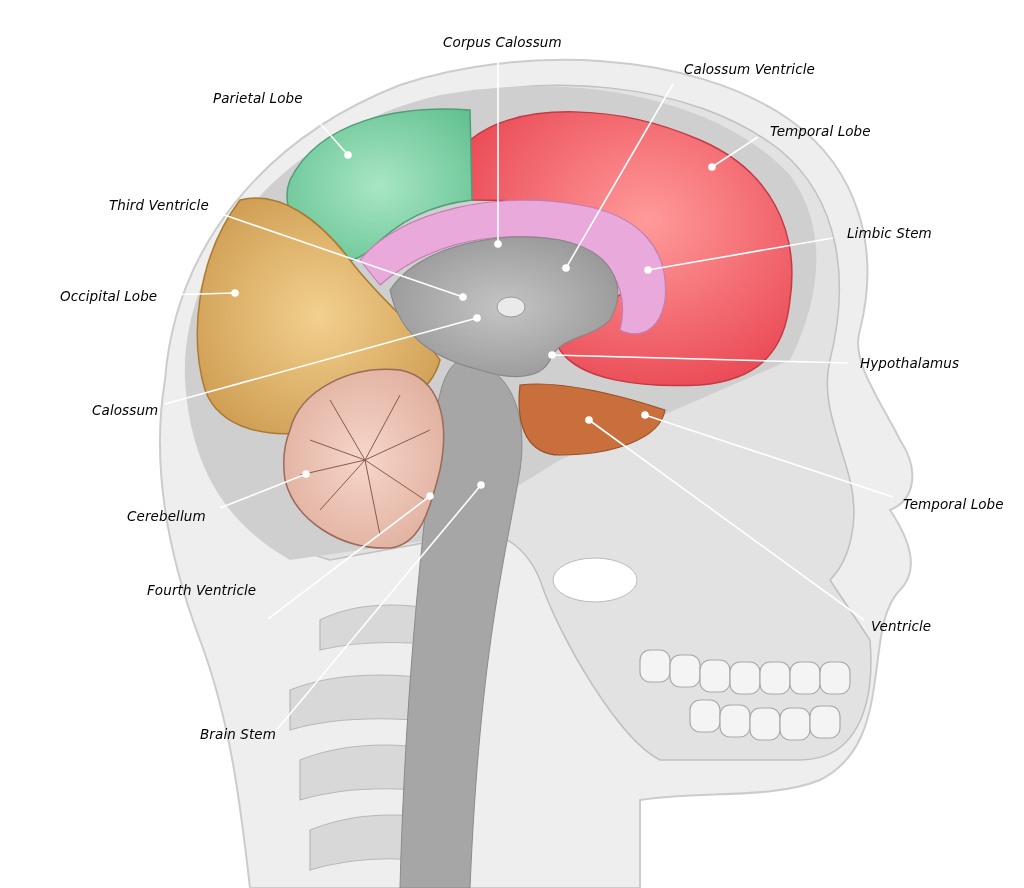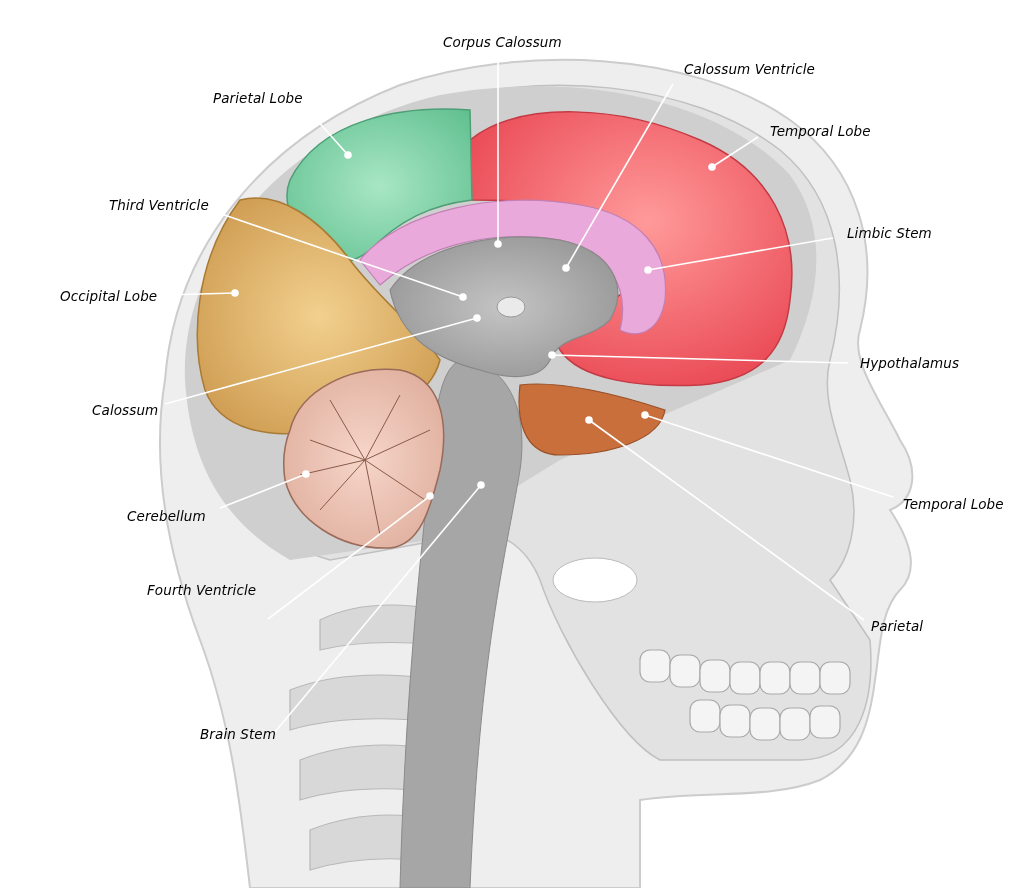--- a/index.html
+++ b/index.html
@@ -129,15 +129,15 @@
   <div class="label" style="left:213px;top:90px;">Parietal Lobe</div>
   <div class="label" style="left:770px;top:123px;">Temporal Lobe</div>
   <div class="label" style="left:109px;top:197px;">Third Ventricle</div>
   <div class="label" style="left:847px;top:225px;">Limbic Stem</div>
   <div class="label" style="left:60px;top:288px;">Occipital Lobe</div>
   <div class="label" style="left:860px;top:355px;">Hypothalamus</div>
   <div class="label" style="left:92px;top:402px;">Calossum</div>
   <div class="label" style="left:127px;top:508px;">Cerebellum</div>
   <div class="label" style="left:903px;top:496px;">Temporal Lobe</div>
   <div class="label" style="left:147px;top:582px;">Fourth Ventricle</div>
-  <div class="label" style="left:871px;top:618px;">Parietal</div>
+  <div class="label" style="left:871px;top:618px;">Ventricle</div>
   <div class="label" style="left:200px;top:726px;">Brain Stem</div>
 </div>
 
 </body></html>

